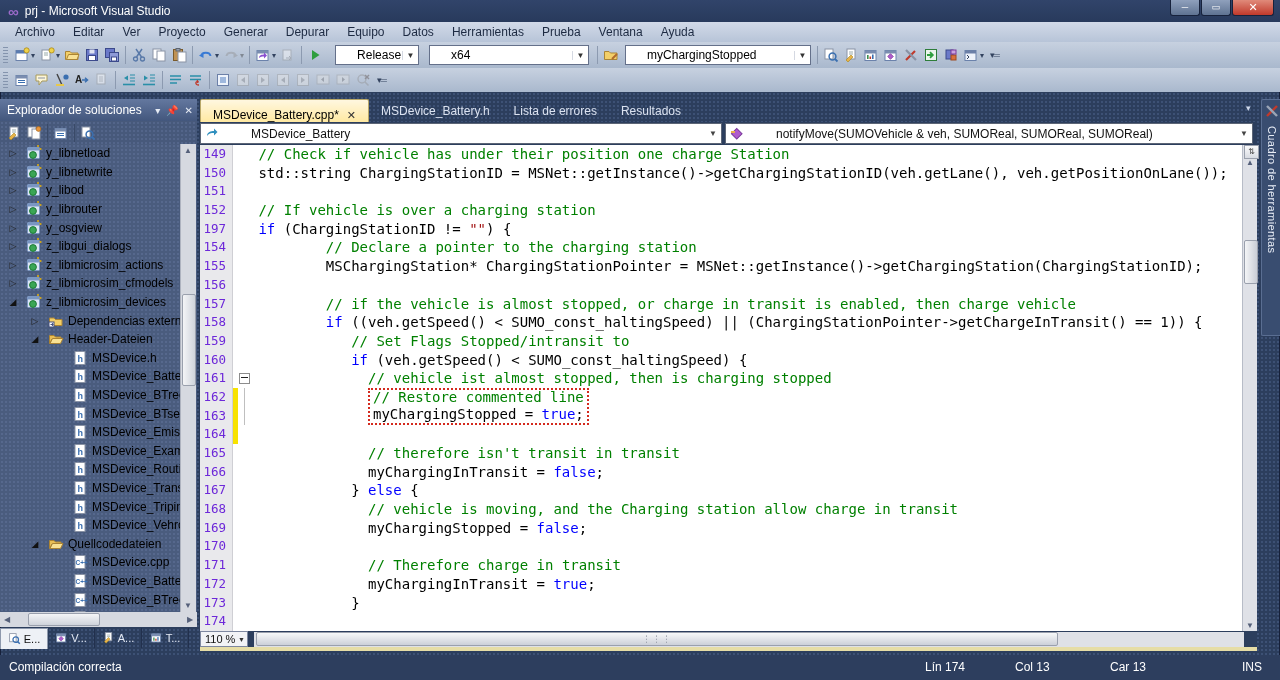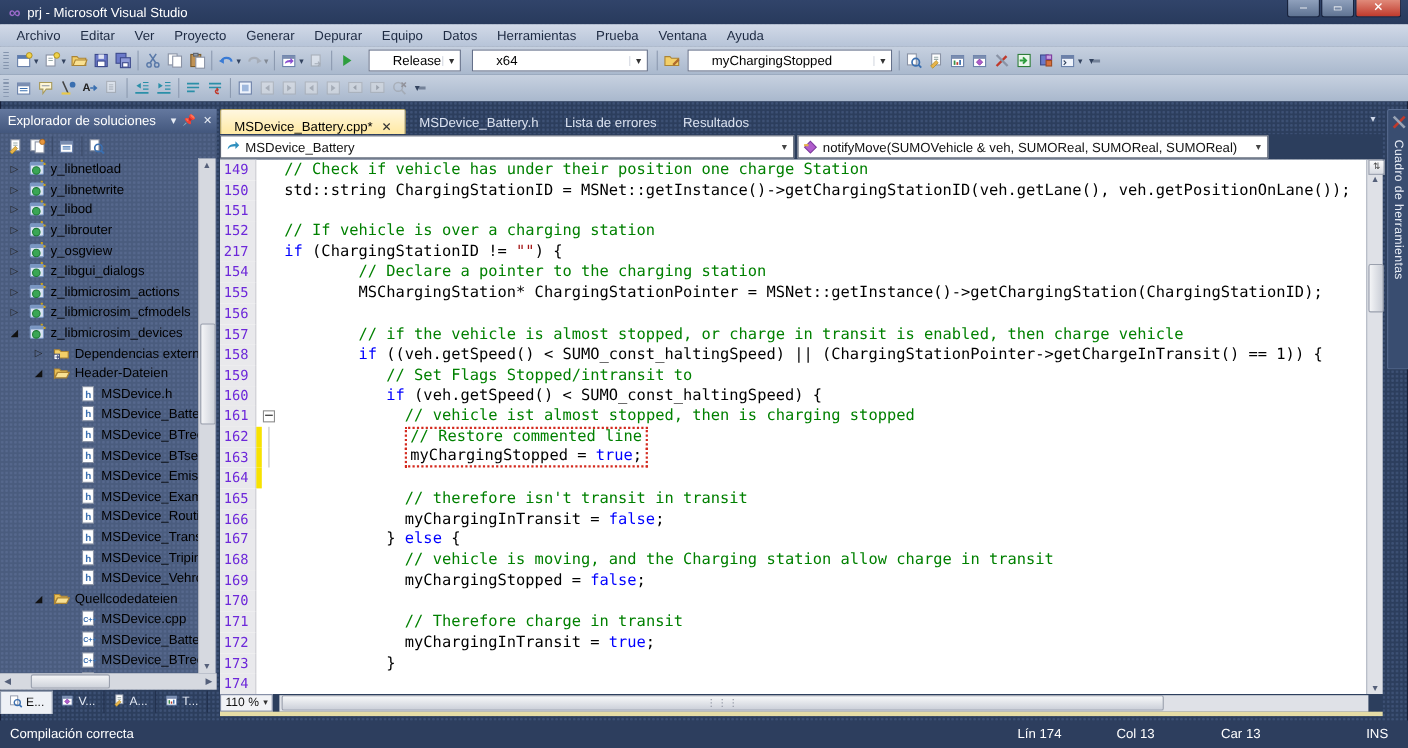--- a/index.html
+++ b/index.html
@@ -66,21 +66,21 @@
   .exptab.active{background:#eef1f6;color:#111;border:1px solid #8e99ad;border-bottom:none;}
 
   
   #tabstrip{left:200px;top:99px;width:1057px;height:23px;position:absolute;display:flex;align-items:flex-end;font-size:12px;}
   .doctab{height:22px;display:flex;align-items:center;padding:0 12px;color:#dbe2f0;}
   .doctab.active{background:linear-gradient(#fff7e0,#ffe9a2);color:#000;border:1px solid #b9a869;border-bottom:none;border-radius:2px 2px 0 0;align-items:flex-end;}
   .doctab .tclose{margin-left:8px;font-size:11px;color:#333;}
   #tablist-arrow{position:absolute;right:4px;top:4px;color:#cfd8ea;font-size:9px;}
 
   #navbar{left:200px;top:122px;width:1057px;height:23px;position:absolute;display:flex;align-items:center;background:#2c3e5d;}
-  .navcombo{height:21px;background:#fff;border:1px solid #5c6576;display:flex;align-items:center;font-size:12px;color:#111;padding-left:4px;box-sizing:border-box;}
+  .navcombo{height:21px;background:#fff;border:1px solid #5c6576;display:flex;align-items:center;font-size:12px;color:#111;padding-left:4px;box-sizing:border-box;gap:28px;}
   .navcombo .carrow{margin-left:auto;width:16px;text-align:center;font-size:8px;color:#444;}
   .navicon{margin-right:5px;display:flex;}
 
   #codearea{left:200px;top:145px;width:1042px;height:486px;position:absolute;background:#fff;overflow:hidden;
             font-family:"DejaVu Sans Mono",monospace;font-size:14px;}
   .cl{height:18.69px;line-height:18.69px;display:flex;white-space:pre;}
   .ln{width:26px;text-align:right;padding-right:6px;background:#e9e9ec;color:#6d28d9;font-size:12.5px;border-right:1px solid #cfcfd4;flex:none;}
   .mbar{width:5px;flex:none;}
   .mbar.on{background:#f7e200;}
   .mfold{width:12px;flex:none;position:relative;}
@@ -784,38 +784,38 @@
     <div class="navcombo" style="width:522px;">
       <span class="navicon">
         <svg width="13" height="13" viewBox="0 0 13 13">
             <path d="M2 9 C2 5 6 4 9 4 L9 1.5 L12.5 5 L9 8.5 L9 6 C6 6 3.5 6.5 2 9 Z" fill="#2f8fbe"></path>
           </svg>
       </span>
       <span>MSDevice_Battery</span>
       <span class="carrow">▼</span>
     </div>
     <div style="width:3px;"></div>
-    <div class="navcombo" style="width:428px;">
+    <div class="navcombo" style="width:528px;">
       <span class="navicon">
         <svg width="13" height="13" viewBox="0 0 13 13">
             <rect x="3" y="3" width="7.5" height="7.5" transform="rotate(45 6.75 6.75)" fill="#b05ccc" stroke="#7c3a9d"></rect>
             <rect x="1" y="4" width="4" height="2" fill="#e8b34b"></rect>
           </svg>
       </span>
       <span>notifyMove(SUMOVehicle &amp; veh, SUMOReal, SUMOReal, SUMOReal)</span>
       <span class="carrow">▼</span>
     </div>
   </div>
 
   <div id="codearea">
       <div class="cl"><span class="ln">149</span><span class="mbar"></span><span class="mfold"></span><span class="ct"><span class="tp"> </span><span class="tc">// Check if vehicle has under their position one charge Station</span></span></div>
       <div class="cl"><span class="ln">150</span><span class="mbar"></span><span class="mfold"></span><span class="ct"><span class="tp"> std::string ChargingStationID = MSNet::getInstance()-&gt;getChargingStationID(veh.getLane(), veh.getPositionOnLane());</span></span></div>
       <div class="cl"><span class="ln">151</span><span class="mbar"></span><span class="mfold"></span><span class="ct"></span></div>
       <div class="cl"><span class="ln">152</span><span class="mbar"></span><span class="mfold"></span><span class="ct"><span class="tp"> </span><span class="tc">// If vehicle is over a charging station</span></span></div>
-      <div class="cl"><span class="ln">217</span><span class="mbar"></span><span class="mfold"></span><span class="ct"><span class="tp"> </span><span class="tk">if</span><span class="tp"> (ChargingStationID != </span><span class="ts">""</span><span class="tp">) {</span></span></div>
+      <div class="cl"><span class="ln">197</span><span class="mbar"></span><span class="mfold"></span><span class="ct"><span class="tp"> </span><span class="tk">if</span><span class="tp"> (ChargingStationID != </span><span class="ts">""</span><span class="tp">) {</span></span></div>
       <div class="cl"><span class="ln">154</span><span class="mbar"></span><span class="mfold"></span><span class="ct"><span class="tp">         </span><span class="tc">// Declare a pointer to the charging station</span></span></div>
       <div class="cl"><span class="ln">155</span><span class="mbar"></span><span class="mfold"></span><span class="ct"><span class="tp">         MSChargingStation* ChargingStationPointer = MSNet::getInstance()-&gt;getChargingStation(ChargingStationID);</span></span></div>
       <div class="cl"><span class="ln">156</span><span class="mbar"></span><span class="mfold"></span><span class="ct"></span></div>
       <div class="cl"><span class="ln">157</span><span class="mbar"></span><span class="mfold"></span><span class="ct"><span class="tp">         </span><span class="tc">// if the vehicle is almost stopped, or charge in transit is enabled, then charge vehicle</span></span></div>
       <div class="cl"><span class="ln">158</span><span class="mbar"></span><span class="mfold"></span><span class="ct"><span class="tp">         </span><span class="tk">if</span><span class="tp"> ((veh.getSpeed() &lt; SUMO_const_haltingSpeed) || (ChargingStationPointer-&gt;getChargeInTransit() == 1)) {</span></span></div>
       <div class="cl"><span class="ln">159</span><span class="mbar"></span><span class="mfold"></span><span class="ct"><span class="tp">            </span><span class="tc">// Set Flags Stopped/intransit to</span></span></div>
       <div class="cl"><span class="ln">160</span><span class="mbar"></span><span class="mfold"></span><span class="ct"><span class="tp">            </span><span class="tk">if</span><span class="tp"> (veh.getSpeed() &lt; SUMO_const_haltingSpeed) {</span></span></div>
       <div class="cl"><span class="ln">161</span><span class="mbar"></span><span class="mfold"><i class="fb"></i></span><span class="ct"><span class="tp">              </span><span class="tc">// vehicle ist almost stopped, then is charging stopped</span></span></div>
       <div class="cl"><span class="ln">162</span><span class="mbar on"></span><span class="mfold"><i class="fl"></i></span><span class="ct">              <span class="bx bxt"><span class="tc">// Restore commented line</span></span></span></div>
       <div class="cl"><span class="ln">163</span><span class="mbar on"></span><span class="mfold"><i class="fl"></i></span><span class="ct">              <span class="bx bxb"><span class="tp">myChargingStopped = </span><span class="tk">true</span><span class="tp">;</span></span></span></div>

